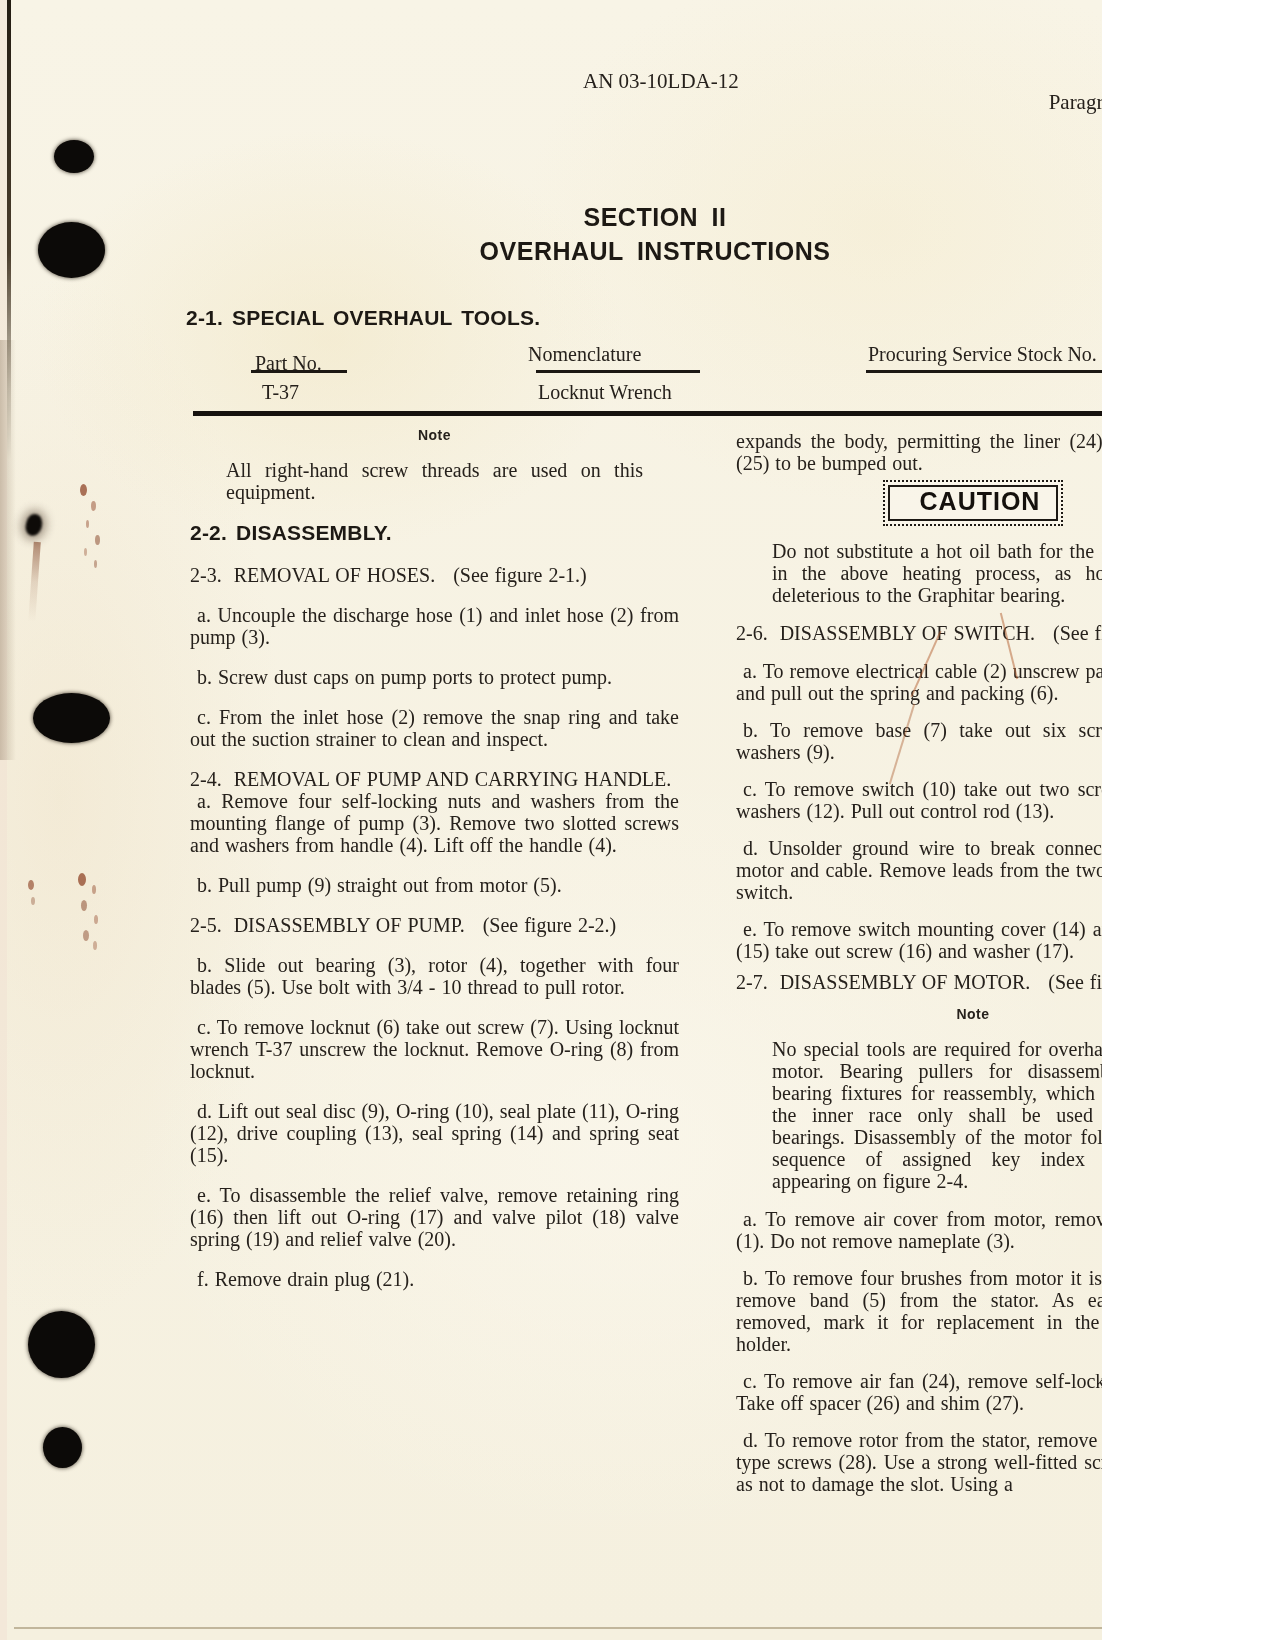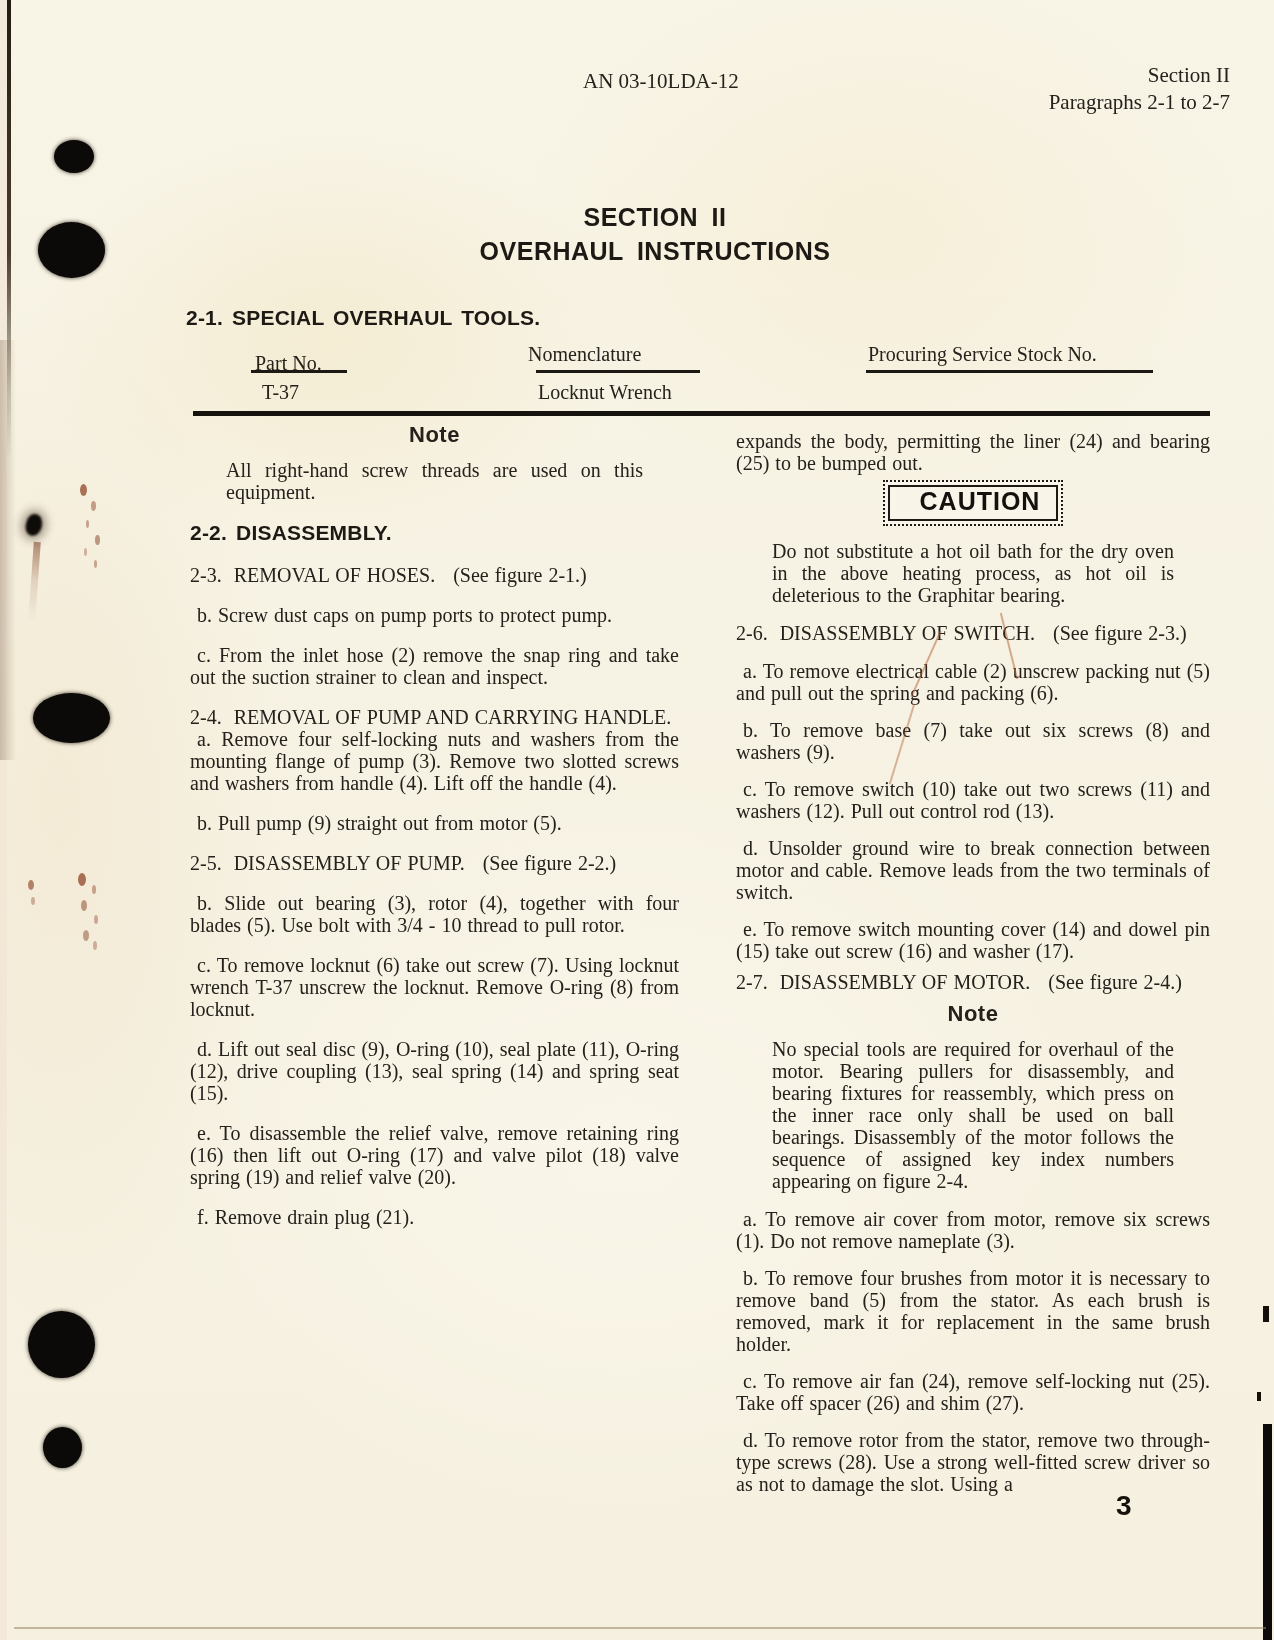--- a/index.html
+++ b/index.html
@@ -1,18 +1,18 @@
 <!DOCTYPE html>
 <html><head>
 <meta charset="utf-8">
 <style>
   html,body { margin:0; padding:0; }
   body { width:1274px; height:1640px; background:#ffffff; }
   .page {
-    position:relative; width:1274px; height:1640px; overflow:hidden;
+    position:relative; width:1102px; height:1640px; overflow:hidden;
     color:#26211c;
     font-family:"Liberation Serif", serif;
     background:
       radial-gradient(ellipse 420px 300px at 330px 340px, rgba(239,226,185,0.40), transparent 70%),
       radial-gradient(ellipse 500px 380px at 880px 230px, rgba(243,232,196,0.35), transparent 72%),
       radial-gradient(ellipse 650px 520px at 620px 1150px, rgba(252,249,240,0.55), transparent 75%),
       radial-gradient(ellipse 300px 700px at 60px 800px, rgba(236,220,190,0.35), transparent 75%),
       linear-gradient(#f8f4e6, #f5f0df);
     text-decoration: underline;
   }
@@ -27,21 +27,21 @@
   .tools-heading { font-size:21px; }
   .tbl-head { font-size:20px; }
   .tbl-underline { position:absolute; height:3px; background:#1c1813; }
   .thick-rule { position:absolute; background:#16120e; }
   .col { position:absolute; }
   .col p { margin:0 0 18px 0; text-indent:7px; }
   .col .noindent { text-indent:0; }
   .h-serif { font-size:20px; line-height:22px; margin:2px 0 18px 0; white-space:pre-wrap; }
   .h-sans  { font-size:21px; margin:2px 0 20px 0; }
   .h-2line2 { padding-left:50px; }
-  .note-head { font-family:"Liberation Sans",sans-serif; font-weight:bold; font-size:22px; text-align:center; margin:0 0 13px 0; letter-spacing:0.5px; }
+  .note-head { font-family:"Liberation Sans",sans-serif; font-weight:bold; font-size:14px; text-align:center; margin:0 0 13px 0; letter-spacing:0.5px; }
   .note-body { margin:0 36px 19px 24px !important; padding-left:12px; text-indent:0 !important; }
   .caution-wrap { display:flex; justify-content:center; margin:4px 0 14px 0; }
   .caution-outer { border:2px dotted #1c1813; padding:3px; background:rgba(252,250,244,0.35); }
   .caution-inner { border:2px solid #1c1813; padding:3px 16px 5px 30px; }
   .caution-text { font-family:"Liberation Sans",sans-serif; font-weight:bold; font-size:25px; letter-spacing:1px; color:#15110d; }
   .page-num { font-family:"Liberation Sans",sans-serif; font-weight:bold; font-size:28px; color:#15110d; }
   
   .dot { position:absolute; background:#0c0a08; border-radius:50%; box-shadow:0 0 4px rgba(30,22,12,0.85); }
   .edge-left-line { position:absolute; left:7px; top:0; width:4px; height:460px;
     background:linear-gradient(#231c12, #4a3d2c 55%, rgba(90,75,55,0.25) 85%, transparent); filter:blur(0.6px); }
@@ -87,20 +87,21 @@
   <div class="abs serif" style="left:538px; top:381px;">Locknut Wrench</div>
   <div class="abs serif" style="left:950px; top:381px;"></div>
 
   <div class="thick-rule" style="left:193px; top:411px; width:1017px; height:5px;"></div>
 
   <div class="col serif just" style="left:190px; top:424px; width:489px; height:1120px;">
     <div class="note-head">Note</div>
     <p class="note-body just">All right-hand screw threads are used on this equipment.</p>
     <div class="sans-h h-sans">2-2. DISASSEMBLY.</div>
     <div class="h-serif">2-3.  REMOVAL OF HOSES.   (See figure 2-1.)</div>
+    <p>a. Uncouple the discharge hose (1) and inlet hose (2) from pump (3).</p>
     <p>b. Screw dust caps on pump ports to protect pump.</p>
     <p>c. From the inlet hose (2) remove the snap ring and take out the suction strainer to clean and inspect.</p>
     <div class="h-serif" style="margin-bottom:0;">2-4.  REMOVAL OF PUMP AND CARRYING HANDLE.</div>
     <p>a. Remove four self-locking nuts and washers from the mounting flange of pump (3).  Remove two slotted screws and washers from handle (4).  Lift off the handle (4).</p>
     <p>b. Pull pump (9) straight out from motor (5).</p>
     <div class="h-serif">2-5.  DISASSEMBLY OF PUMP.   (See figure 2-2.)</div>
     <p>b. Slide out bearing (3), rotor (4), together with four blades (5).  Use bolt with 3/4 - 10 thread to pull rotor.</p>
     <p>c. To remove locknut (6) take out screw (7).  Using locknut wrench T-37 unscrew the locknut.  Remove O-ring (8) from locknut.</p>
     <p>d. Lift out seal disc (9), O-ring (10), seal plate (11), O-ring (12), drive coupling (13), seal spring (14) and spring seat (15).</p>
     <p>e. To disassemble the relief valve, remove retaining ring (16) then lift out O-ring (17) and valve pilot (18) valve spring (19) and relief valve (20).</p>

